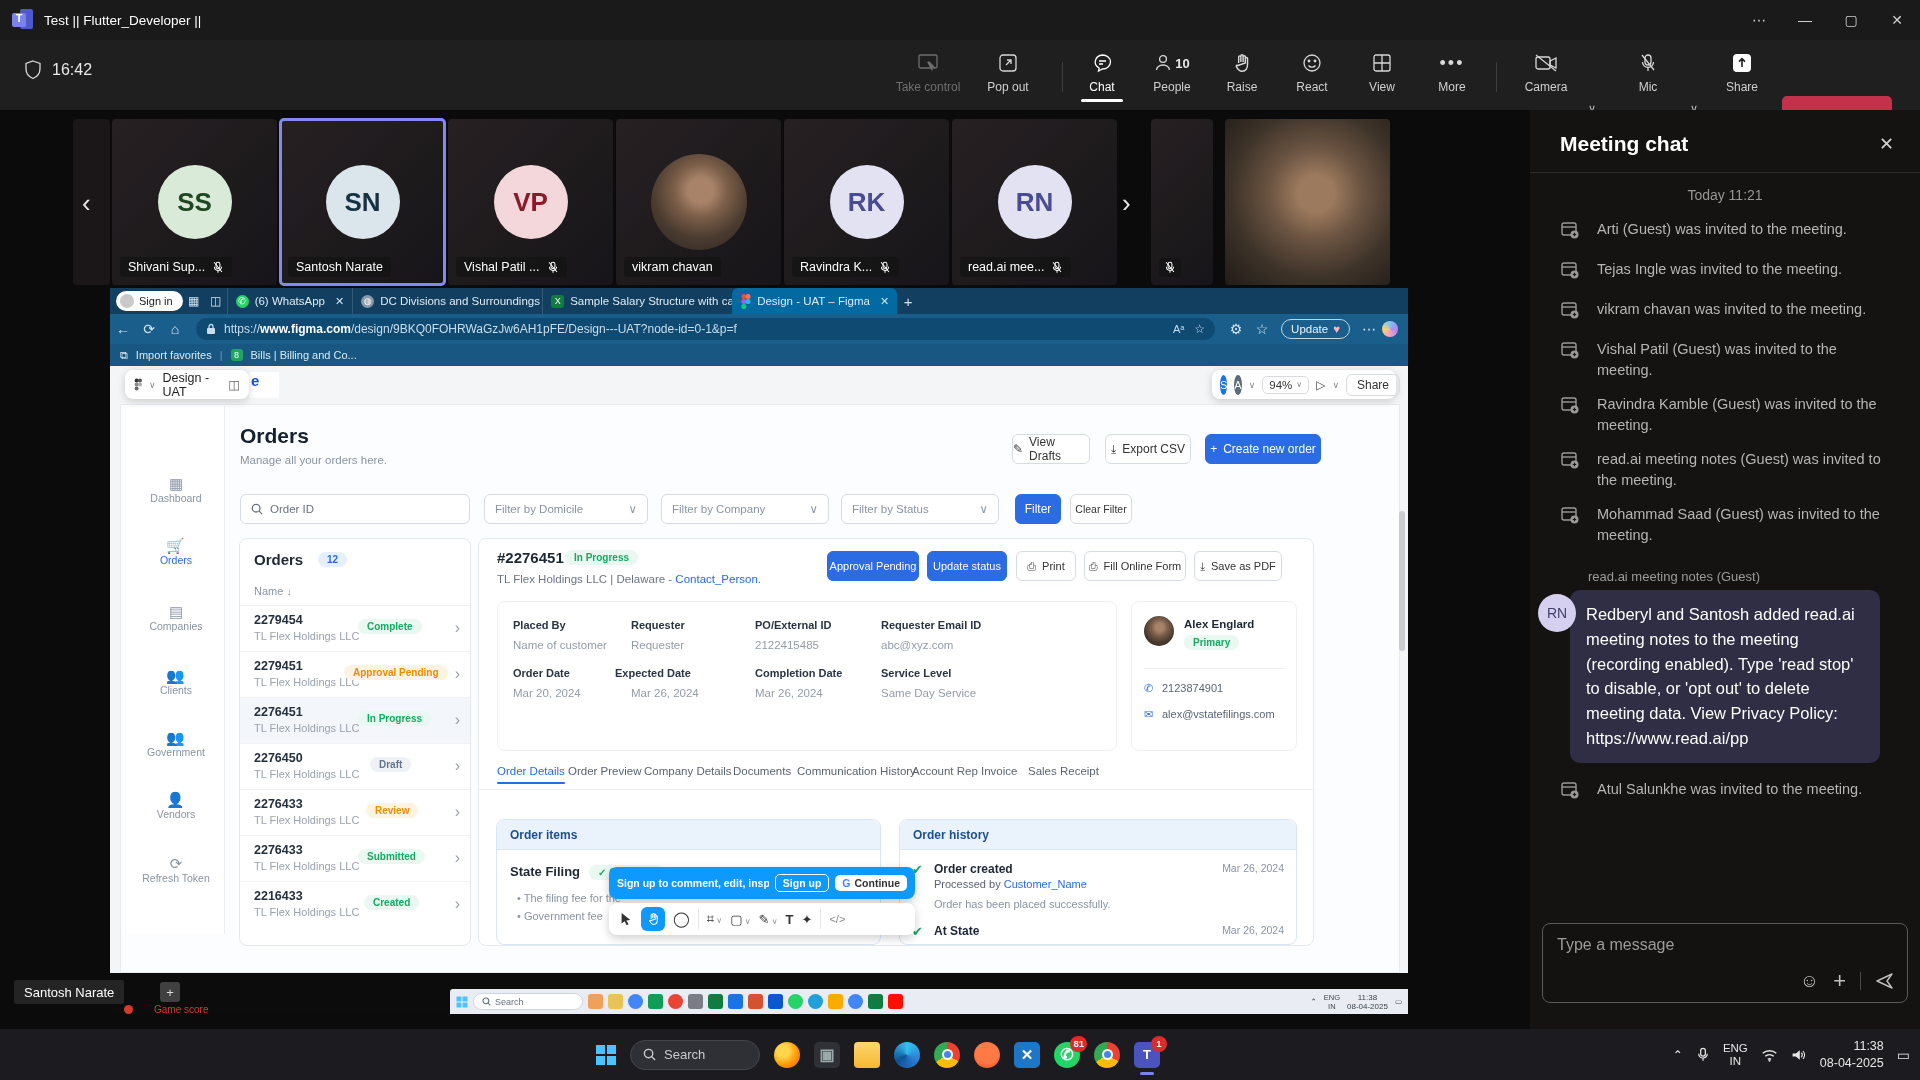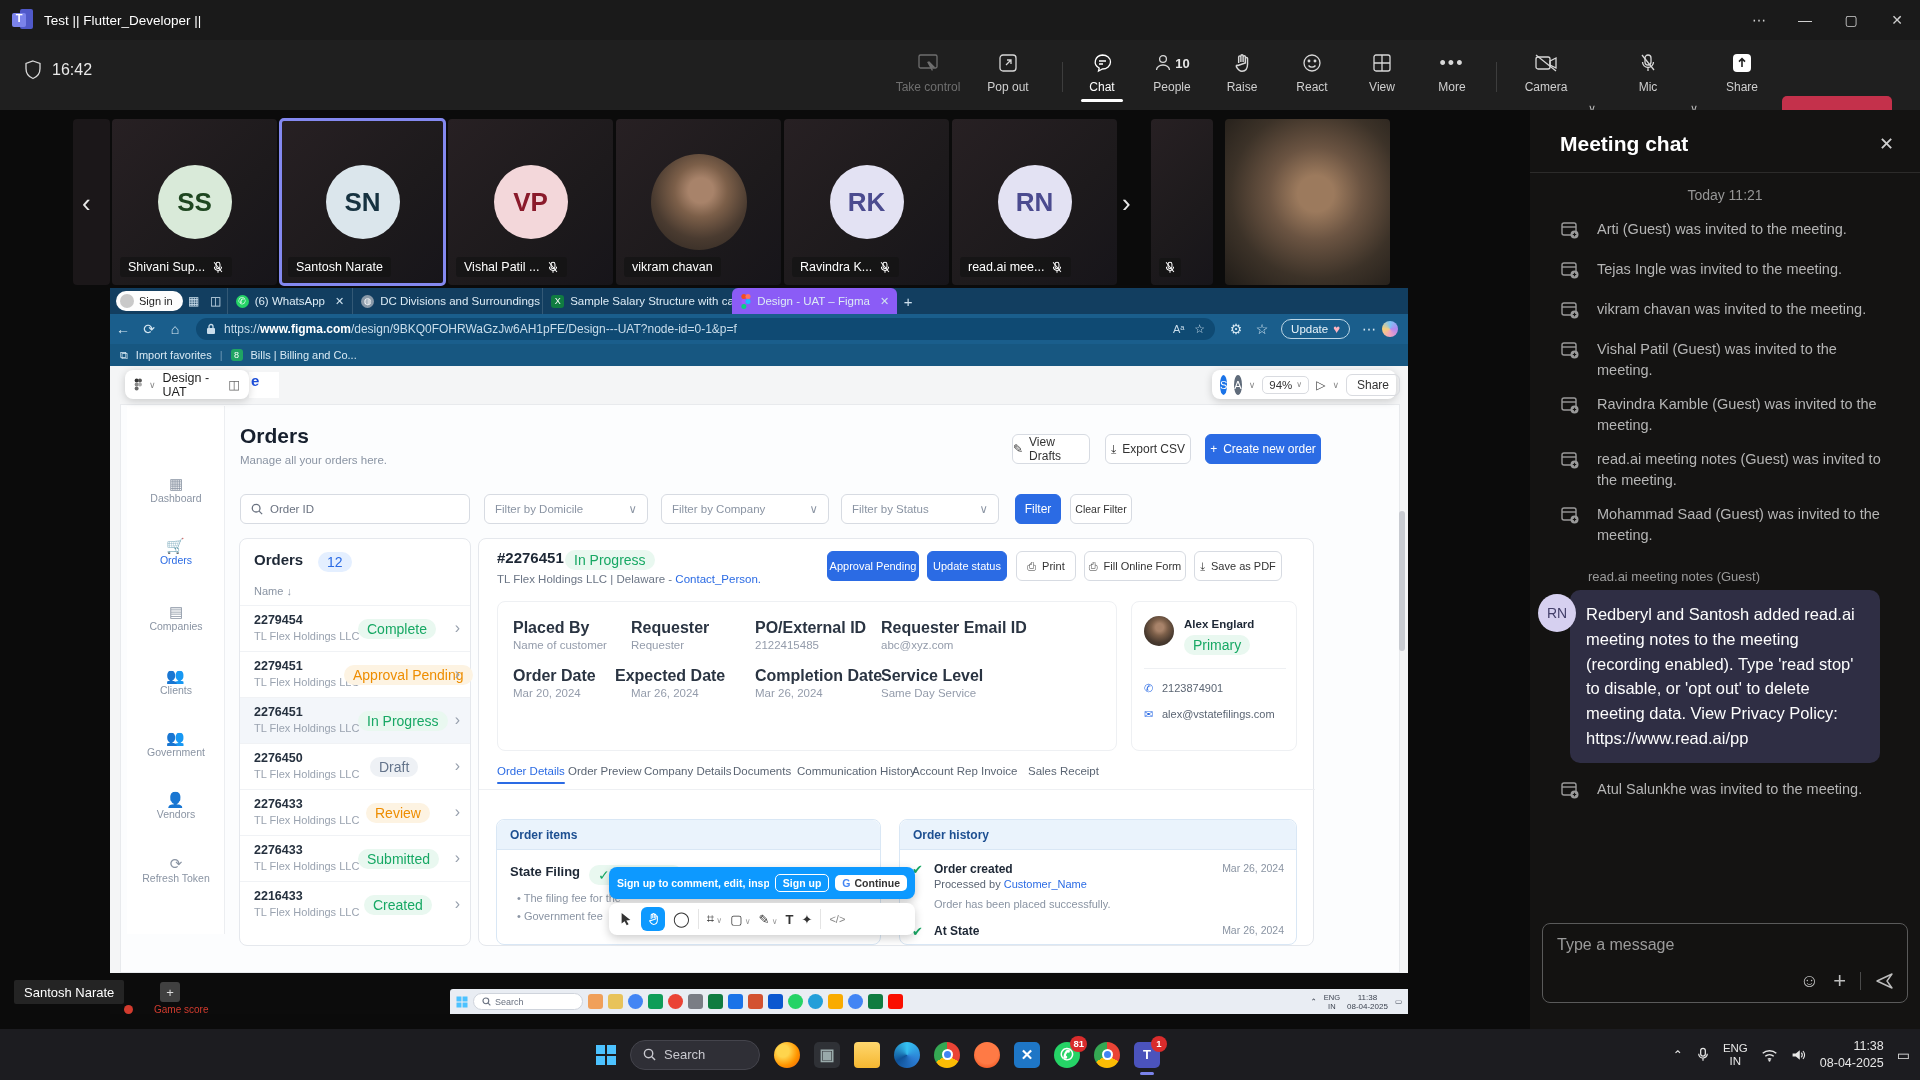--- a/index.html
+++ b/index.html
@@ -35,21 +35,21 @@
   .photo{background:radial-gradient(circle at 52% 38%,#a8836a 0 16%,#7c5f49 34%,#4a3b30 62%,#2a241f 100%)}
   .nametag{position:absolute;left:8px;bottom:8px;background:rgba(20,20,20,.72);border-radius:3px;padding:3px 8px;display:flex;align-items:center;gap:7px;color:#fff;font-size:12.5px;white-space:nowrap}
   .scrollch{position:absolute;color:#e8e8e8;font-size:26px;top:188px}
   
   .shared{position:absolute;left:110px;top:288px;width:1298px;height:726px;background:#0c0c0c}
   .tabstrip{position:absolute;left:0;top:0;width:1298px;height:26px;background:#123e60;display:flex;align-items:center;color:#dcebf5;font-size:11.5px}
   .profilepill{margin-left:6px;height:20px;background:#fdfdfd;border-radius:10px;color:#1b1b1b;display:flex;align-items:center;gap:5px;padding:0 10px 0 4px;font-size:11px}
   .tabicon{width:22px;text-align:center;color:#cfe2ef;font-size:12px}
   .btab{height:26px;display:flex;align-items:center;gap:6px;padding:0 8px;border-left:1px solid rgba(255,255,255,.14);max-width:190px;white-space:nowrap;overflow:hidden}
   .btab .x{color:#cfe2ef;font-size:11px;margin-left:4px}
-  .btab.active{background:#8b5cf6;border-radius:6px 6px 0 0;border-left:none}
+  .btab.active{background:#0369a1;border-radius:6px 6px 0 0;border-left:none}
   .fav16{width:13px;height:13px;border-radius:3px;display:inline-flex;align-items:center;justify-content:center;font-size:9px;color:#fff;flex:0 0 auto}
   .urlrow{position:absolute;left:0;top:26px;width:1298px;height:30px;background:#1a5e8c;display:flex;align-items:center;color:#dcebf5}
   .urlpill{height:22px;background:#0f4a73;border-radius:11px;flex:1;margin:0 8px;display:flex;align-items:center;padding:0 10px;font-size:12px;color:#c9ddeb;gap:8px;min-width:0}
   .navic{width:26px;text-align:center;font-size:14px;color:#d5e7f2}
   .updatepill{height:20px;border:1px solid #bcd6e6;border-radius:11px;display:flex;align-items:center;gap:5px;padding:0 9px;font-size:11.5px;color:#eaf4fa;margin:0 6px}
   .copilot{width:16px;height:16px;border-radius:50%;background:conic-gradient(#7bc4f5,#b287f0,#f2a2c0,#f7d07a,#7bc4f5);margin-right:10px}
   .favrow{position:absolute;left:0;top:56px;width:1298px;height:22px;background:#175781;display:flex;align-items:center;color:#d9eaf4;font-size:11px;gap:8px;padding-left:10px}
   
   .page{position:absolute;left:0;top:78px;width:1298px;height:607px;background:#f4f5f6;overflow:hidden}
   .frame{position:absolute;left:10px;top:38px;width:1280px;height:569px;background:#fcfdfe;border:1px solid #e8eaed}
@@ -61,30 +61,30 @@
   .sidebar{position:absolute;left:17px;top:40px;width:98px;height:528px;background:#fff;border-right:1px solid #eceef1}
   .sitem{position:absolute;left:0;width:98px;text-align:center;color:#8a94a3;font-size:10.5px}
   .sitem .sic{font-size:15px;line-height:16px}
   .sitem.active{color:#2b6be4}
   .pgtitle{position:absolute;left:130px;top:58px;font-size:21px;font-weight:bold;color:#17202e}
   .pgsub{position:absolute;left:130px;top:88px;font-size:11.5px;color:#8a94a3}
   .obtn{position:absolute;top:68px;height:30px;border:1px solid #d7dbe2;border-radius:6px;background:#fff;font-size:12px;color:#333;display:flex;align-items:center;justify-content:center;gap:6px}
   .obtn.blue{background:#2b6be4;border-color:#2b6be4;color:#fff}
   .filt{position:absolute;top:128px;height:30px;border:1px solid #d7dbe2;border-radius:6px;background:#fff;font-size:11.5px;color:#8a94a3;display:flex;align-items:center;padding:0 10px;justify-content:space-between}
   .card{position:absolute;background:#fff;border:1px solid #e5e8ed;border-radius:8px}
-  .pill{border-radius:10px;padding:2px 9px;font-size:14px;font-weight:normal;white-space:nowrap}
+  .pill{border-radius:10px;padding:2px 9px;font-size:10px;font-weight:bold;white-space:nowrap}
   .tone-green{color:#17a864;background:#e9f8f0}
   .tone-orange{color:#ee8d00;background:#fdf3e2}
   .tone-gray{color:#64748b;background:#eef1f5}
   .lrow{position:absolute;left:0;width:230px;height:46px;border-top:1px solid #f0f2f5}
   .lrow .oid{position:absolute;left:14px;top:7px;font-size:12.5px;font-weight:bold;color:#25303e}
   .lrow .oco{position:absolute;left:14px;top:24px;font-size:11px;color:#9aa3b0}
   .lrow .pill{position:absolute;left:118px;top:13px}
   .lrow .chv{position:absolute;right:10px;top:13px;color:#98a1ae}
-  .flabel{position:absolute;font-size:16px;font-weight:bold;color:#2a3442}
+  .flabel{position:absolute;font-size:11px;font-weight:bold;color:#2a3442}
   .fvalue{position:absolute;font-size:11.5px;color:#949cab}
   .tab{position:absolute;top:398px;font-size:11.5px;color:#5b6573;white-space:nowrap}
   .tab.active{color:#2b6be4;font-weight:normal}
   .cardhead{height:30px;background:#eaf3fc;border-bottom:1px solid #d9e7f5;border-radius:8px 8px 0 0;display:flex;align-items:center;padding:0 13px;font-size:12px;font-weight:bold;color:#1d4f91}
   .fovl-banner{position:absolute;left:499px;top:501px;width:306px;height:32px;background:#0d99ff;border-radius:8px;display:flex;align-items:center;color:#fff;font-size:10.5px;font-weight:bold;padding:0 8px;gap:6px;z-index:40;box-shadow:0 3px 9px rgba(0,0,0,.22)}
   .fovl-tools{position:absolute;left:499px;top:537px;width:306px;height:32px;background:#fff;border-radius:8px;box-shadow:0 3px 10px rgba(0,0,0,.2);display:flex;align-items:center;gap:8px;padding:0 10px;z-index:40;color:#333;font-size:13px}
   
   .rtask{position:absolute;left:340px;top:701px;width:958px;height:25px;background:#e9edf3;display:flex;align-items:center;gap:5px;padding:0 6px;border-radius:3px 0 0 0}
   .rapp{width:15px;height:15px;border-radius:3px}
   .rsearch{height:17px;background:#fff;border-radius:9px;border:1px solid #cfd4dc;display:flex;align-items:center;font-size:9px;color:#6a7280;padding:0 8px;gap:4px;width:110px}

